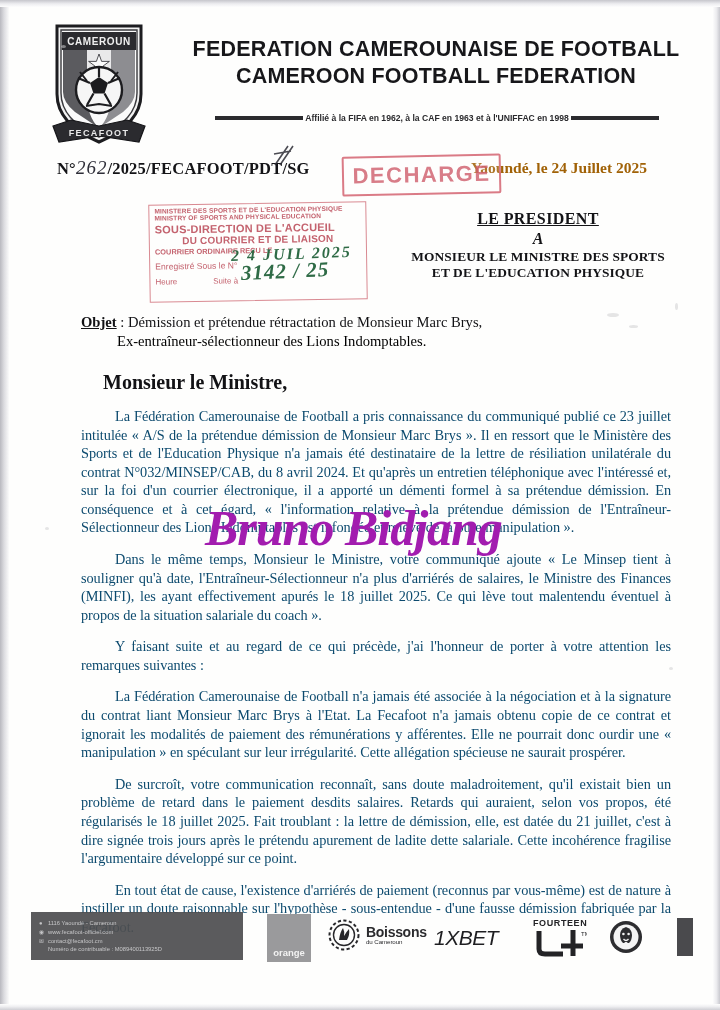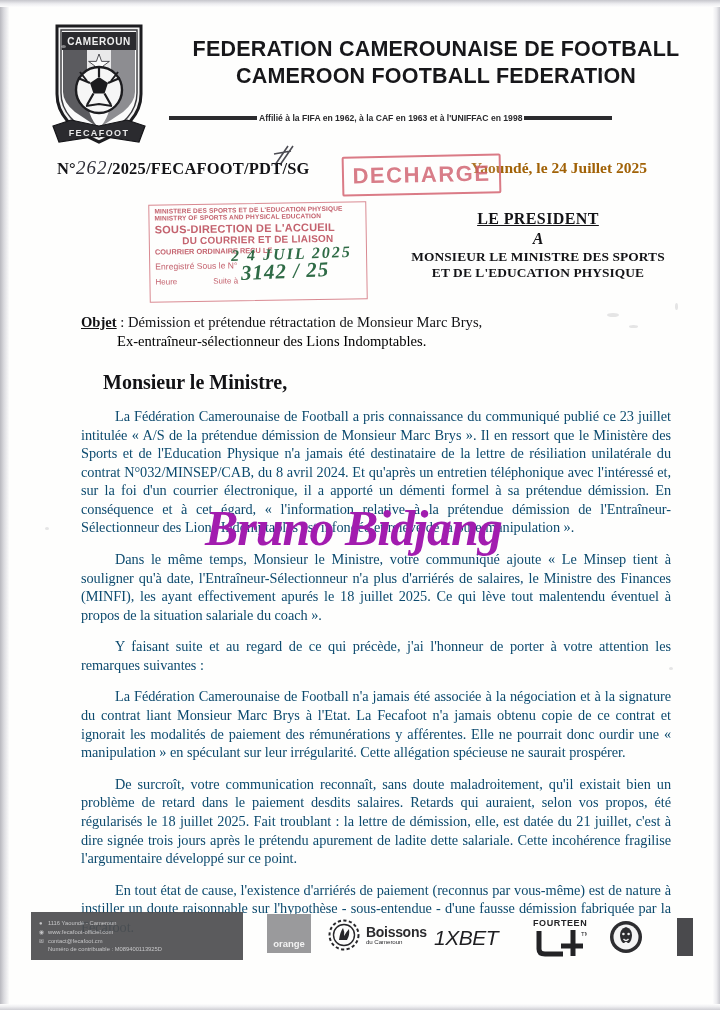--- a/index.html
+++ b/index.html
@@ -92,20 +92,21 @@
   .fed-fr { font-size: 21.5px; }
   .fed-en { font-size: 21.5px; margin-top: 2px; }
 
   .affil-row {
     position: absolute;
     left: 160px;
     right: 8px;
     top: 98px;
     display: flex;
     align-items: center;
+    justify-content: center;
     gap: 2px;
   }
   .affil-bar {
     height: 4px;
     background: #2b2b2e;
     flex: 0 0 auto;
   }
   .affil-bar.left  { width: 88px; }
   .affil-bar.right { width: 88px; }
   .affil-text {
@@ -361,21 +362,21 @@
     opacity: .92;
   }
   .contact-line { white-space: nowrap; display: flex; gap: 3px; align-items: flex-start; }
   .contact-line .ic { width: 6px; display: inline-block; }
 
   .orange-logo {
     position: absolute;
     left: 258px;
     top: 2px;
     width: 44px;
-    height: 39px;
+    height: 48px;
     background: #9a9a9c;
     color: #f2f2f2;
     font-family: "Liberation Sans", sans-serif;
     font-size: 9.5px;
     font-weight: bold;
     display: flex;
     align-items: flex-end;
     justify-content: center;
     padding-bottom: 4px;
     box-sizing: border-box;

